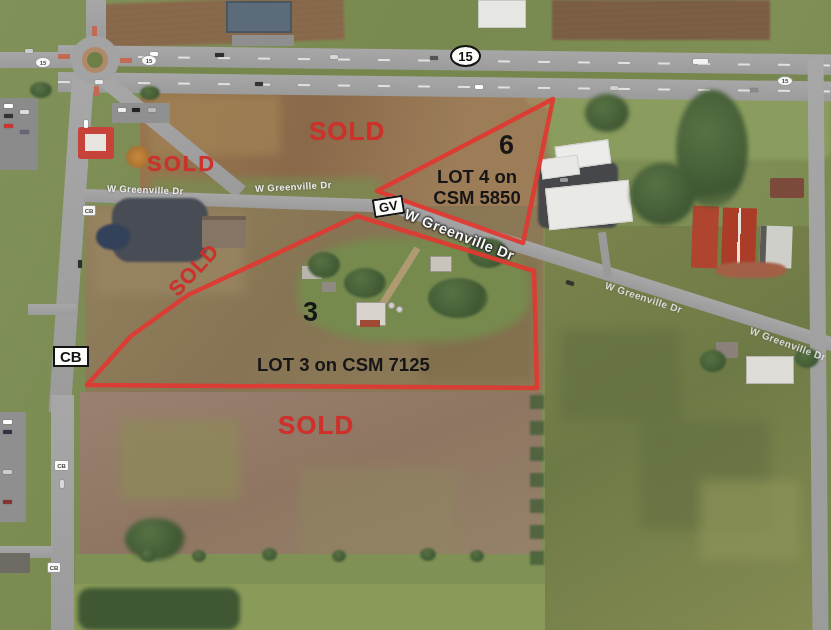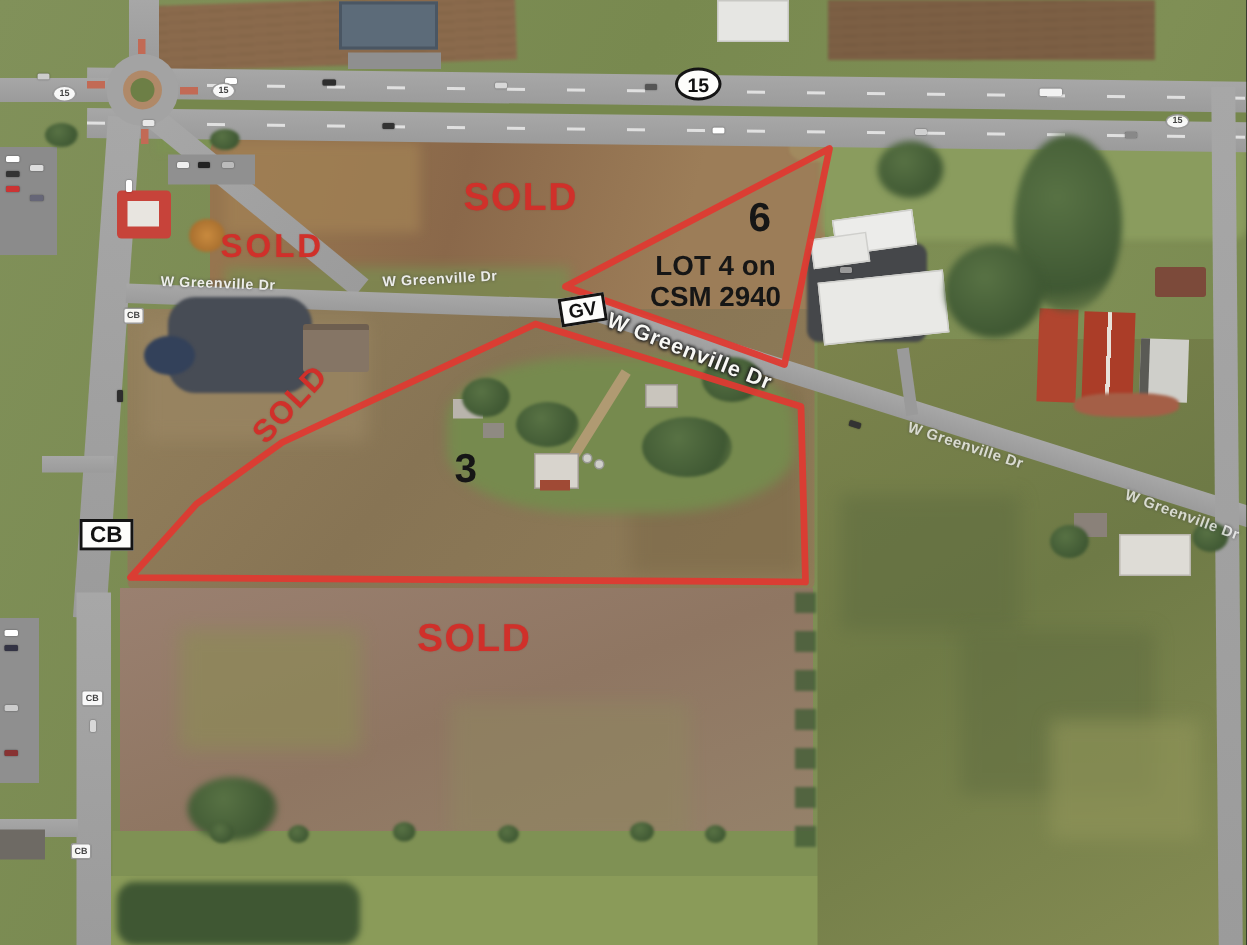--- a/index.html
+++ b/index.html
@@ -211,21 +211,22 @@
   </svg>
 
   <div class="sold" style="left:309px;top:116px;font-size:26px;">SOLD</div>
   <div class="sold" style="left:147px;top:151px;font-size:22px;letter-spacing:2px;">SOLD</div>
   <div class="sold" style="left:150px;top:258px;width:88px;text-align:center;font-size:21px;transform:rotate(-47deg);">SOLD</div>
   <div class="sold" style="left:278px;top:410px;font-size:26px;">SOLD</div>
 
   <div class="lot" style="left:499px;top:130px;font-size:27px;">6</div>
   <div class="lot" style="left:421px;top:166px;width:112px;text-align:center;font-size:18.5px;line-height:21px;">
     <div>LOT 4 on</div>
-    <div>CSM 2940</div>
+    <div>CSM 5850</div>
   </div>
   <div class="lot" style="left:303px;top:297px;font-size:27px;">3</div>
+  <div class="lot" style="left:257px;top:354px;font-size:18.5px;white-space:nowrap;">LOT 3 on CSM 7125</div>
 
   <div class="shield15" style="left:450px;top:45px;">15</div>
   <div class="routebox" style="left:373px;top:197px;padding:0 4px;height:15px;font-size:13px;transform:rotate(-9deg);">GV</div>
   <div class="routebox" style="left:53px;top:346px;padding:0 5px;height:17px;font-size:15px;border-width:2.5px;">CB</div>
 
 </div>
 
 </body></html>

